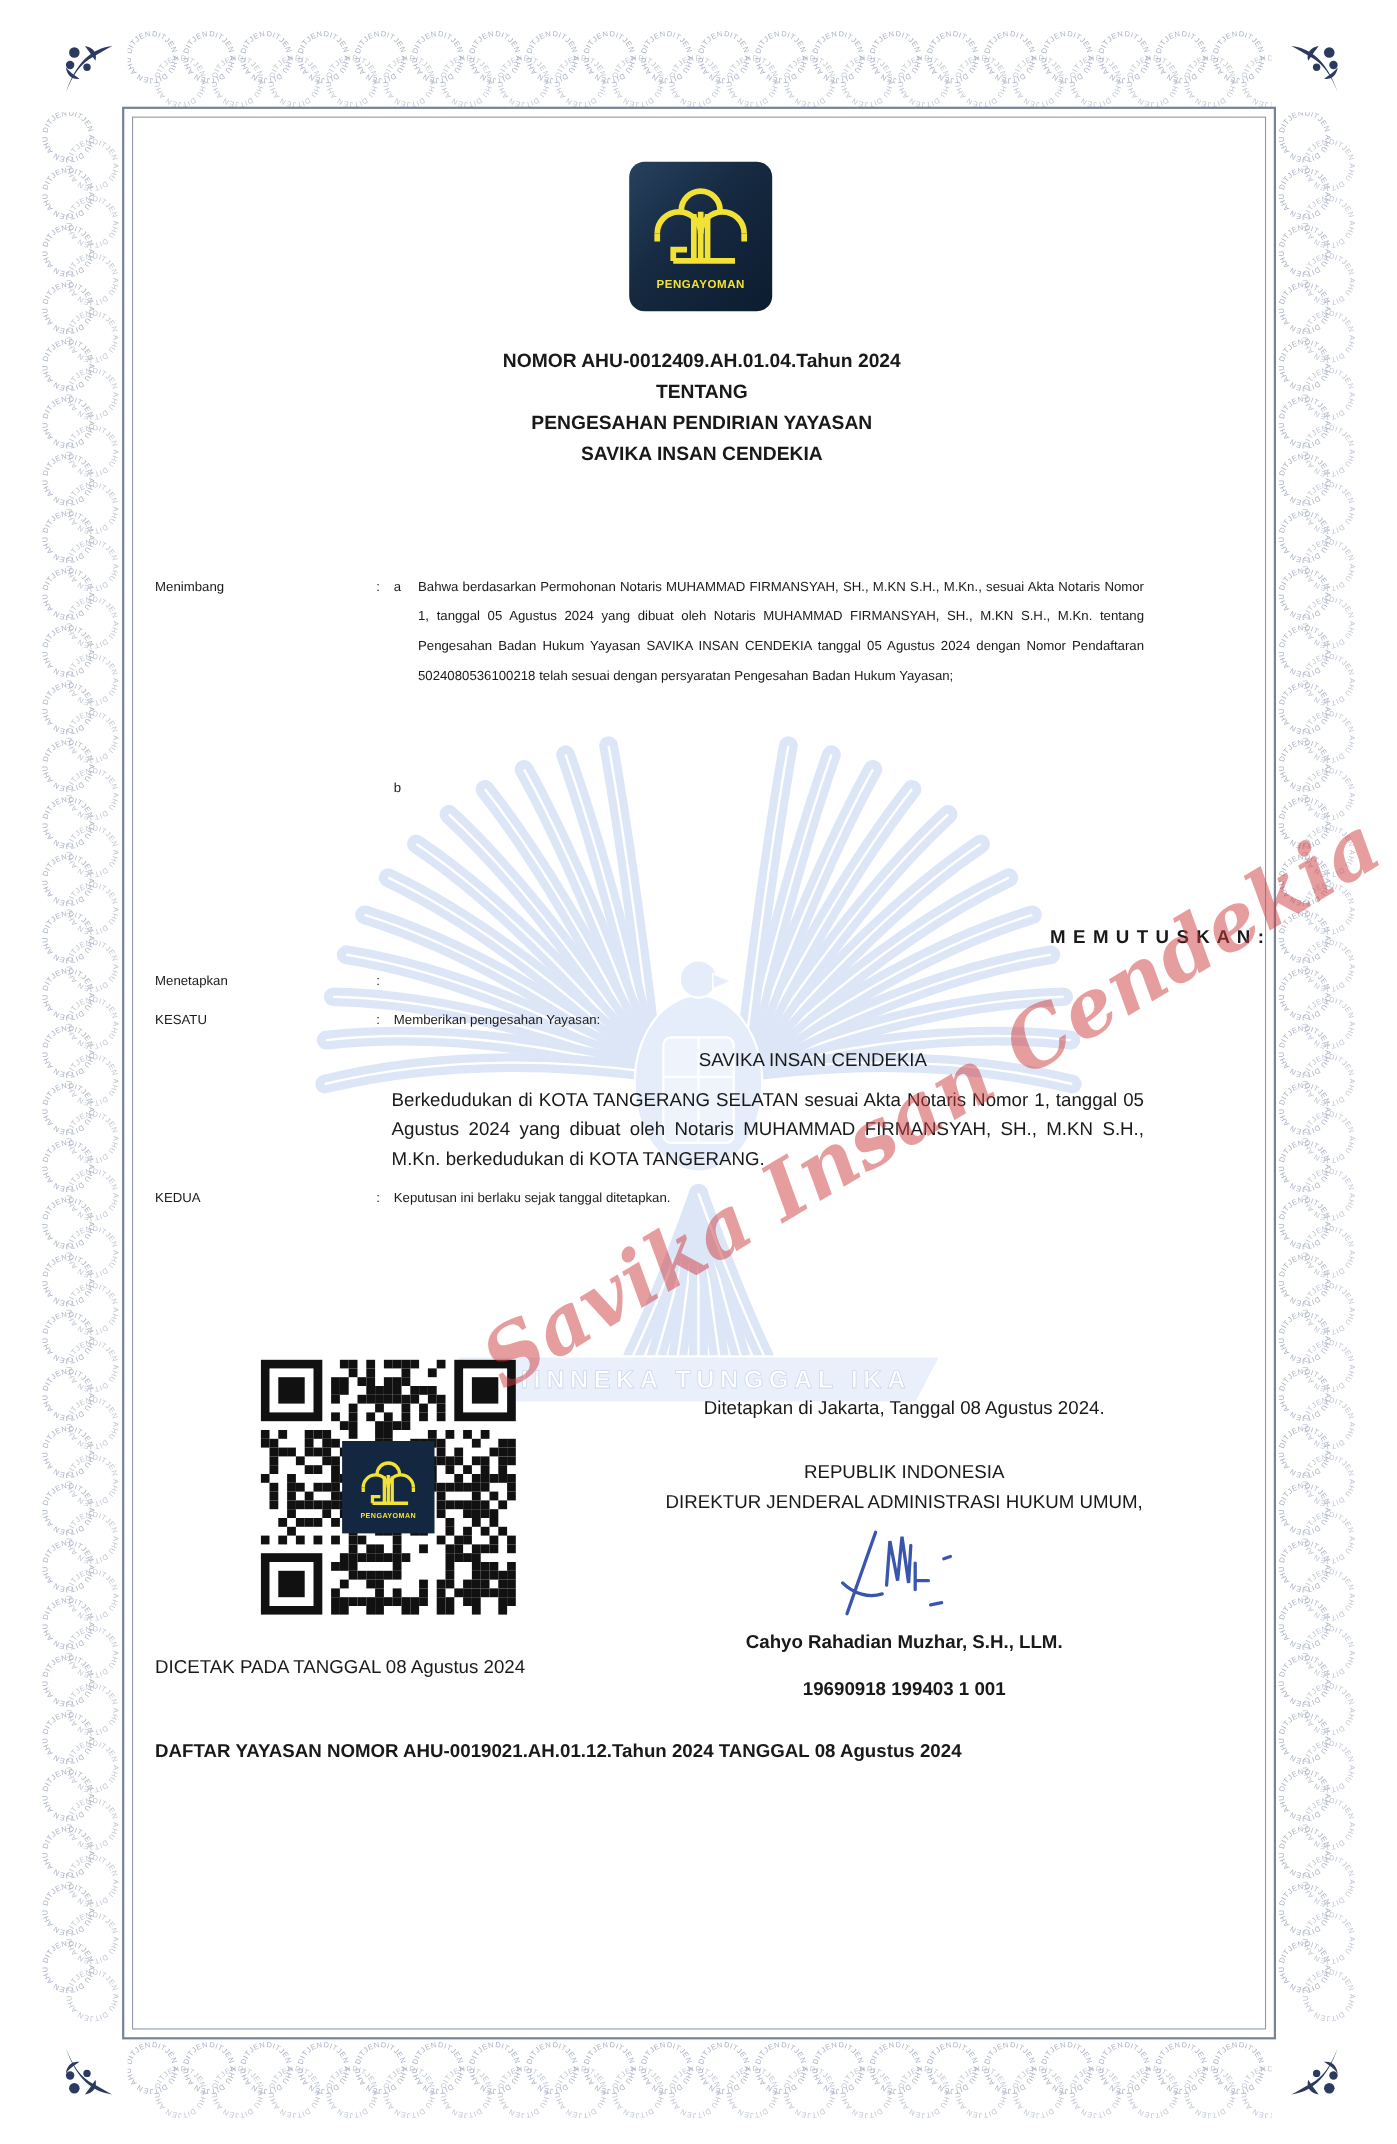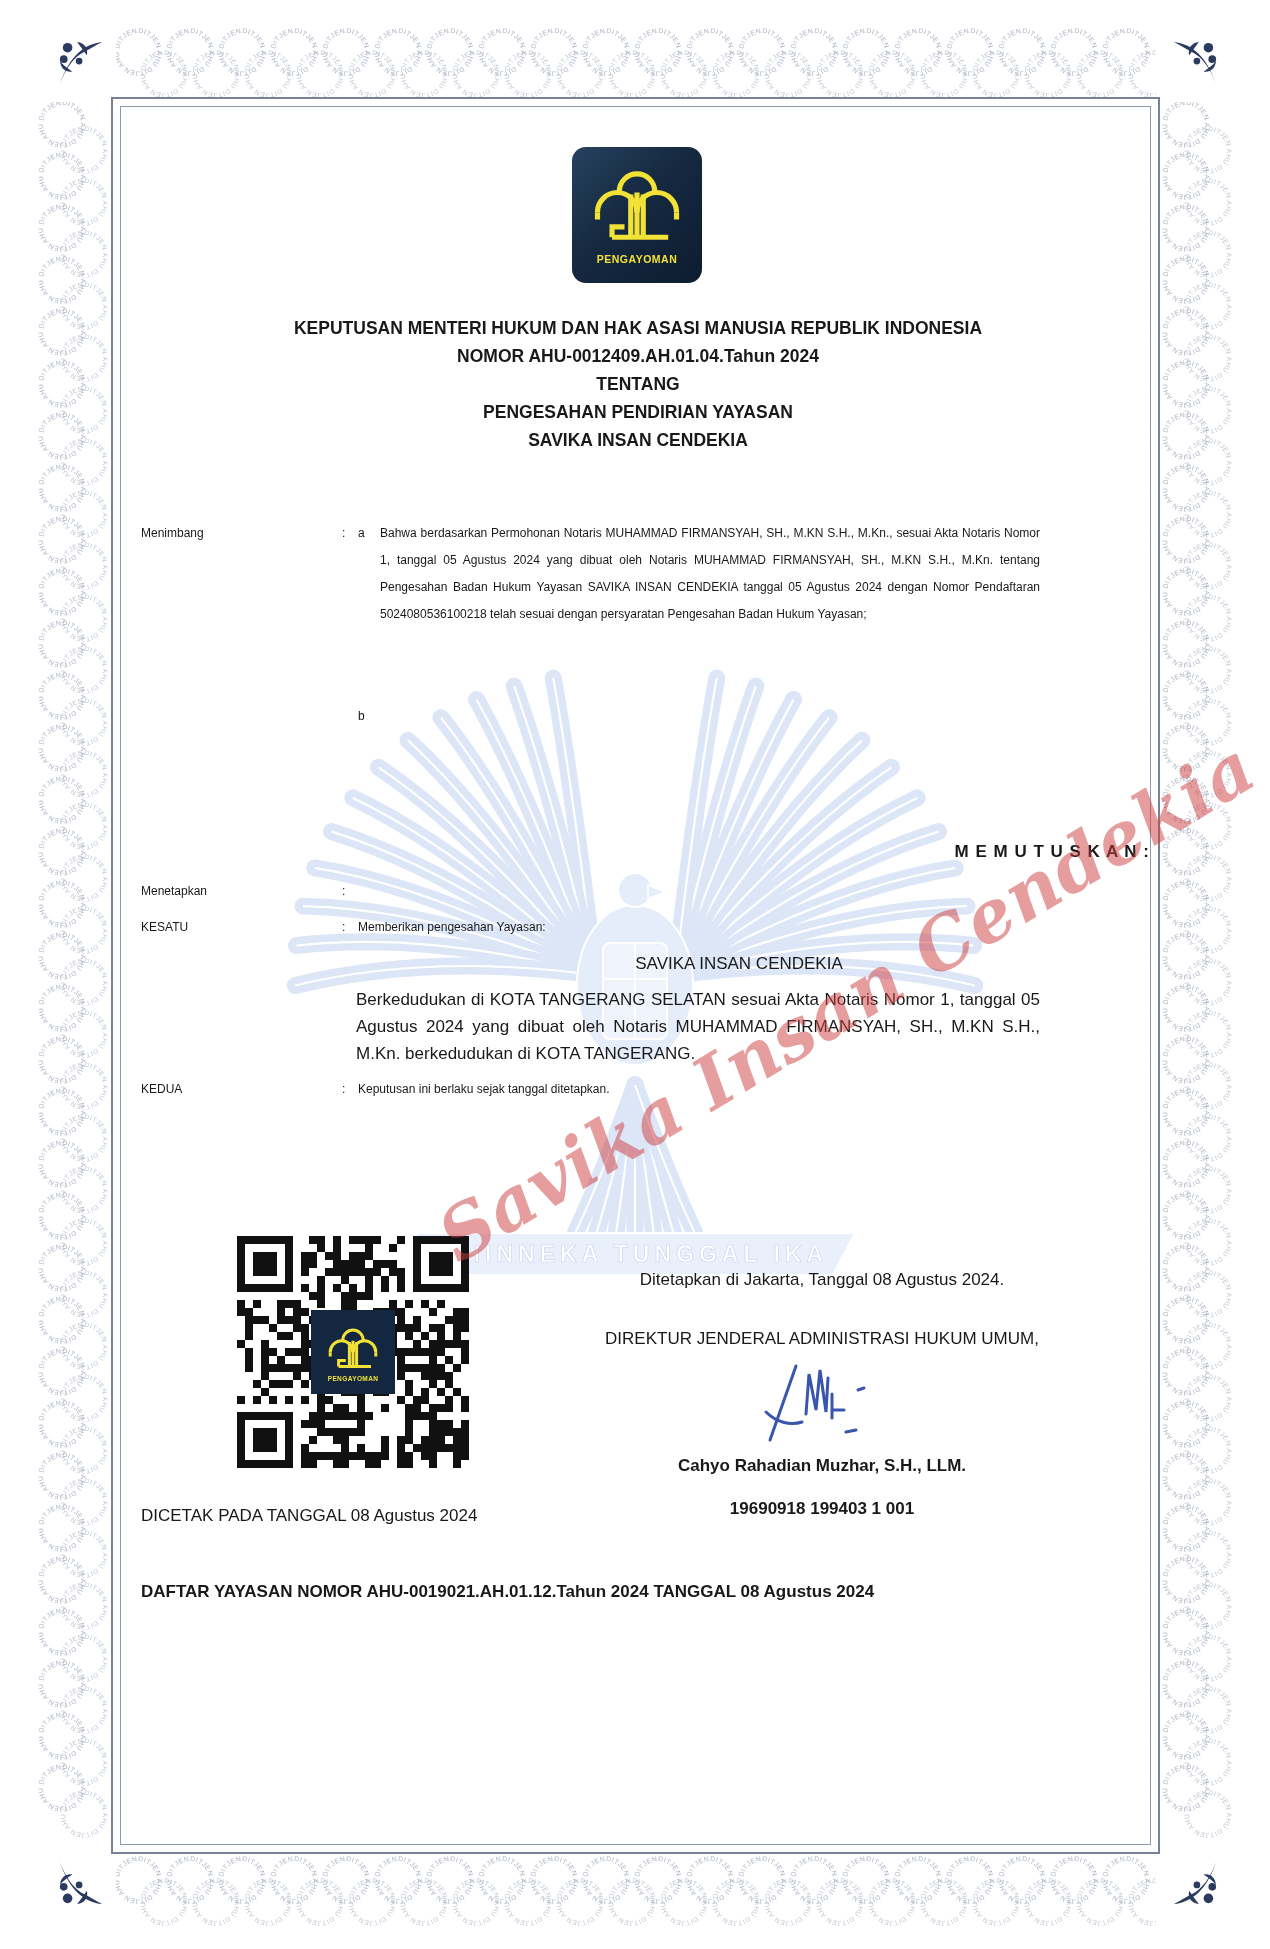--- a/index.html
+++ b/index.html
@@ -407,21 +407,20 @@
   </div>
 
   <div class="logo-box">
     <svg width="104" height="92" viewBox="0 0 100 86" style="margin-top:12px">
       <use href="#pengayoman-tree" width="100" height="86"></use>
     </svg>
     <div class="logo-caption">PENGAYOMAN</div>
   </div>
 
   <div class="title-block">
-    <div>KEPUTUSAN MENTERI HUKUM DAN HAK ASASI MANUSIA REPUBLIK INDONESIA</div>
     <div>NOMOR AHU-0012409.AH.01.04.Tahun 2024</div>
     <div>TENTANG</div>
     <div>PENGESAHAN PENDIRIAN YAYASAN</div>
     <div>SAVIKA INSAN CENDEKIA</div>
   </div>
 
   <div class="drow" style="top:520px">
     <span class="lbl">Menimbang</span>
     <span class="col">:</span>
     <span class="let">a</span>
@@ -454,20 +453,21 @@
 
   <div class="drow" style="top:1076px">
     <span class="lbl">KEDUA</span>
     <span class="col">:</span>
     <span class="txt" style="text-align:left">Keputusan ini berlaku sejak tanggal ditetapkan.</span>
   </div>
 
   <div class="sig-block">
     <div>Ditetapkan di Jakarta, Tanggal 08 Agustus 2024.</div>
     <div class="sig-gap1"></div>
+    <div>REPUBLIK INDONESIA</div>
     <div>DIREKTUR JENDERAL ADMINISTRASI HUKUM UMUM,</div>
     <div class="sig-area">
       <svg class="sig-svg" width="120" height="100" viewBox="0 0 120 100">
         <g fill="none" stroke="#3a55ae" stroke-width="3" stroke-linecap="round">
           <path d="M8,88 L34,14 M4,60 C14,70 28,74 40,70"></path>
           <path d="M44,62 L47,22 L54,58 L58,18 L64,60 L66,26"></path>
           <path d="M70,42 V66 M70,58 H82"></path>
           <path d="M96,38 l6,-2"></path>
           <path d="M84,80 l10,-2"></path>
         </g>

